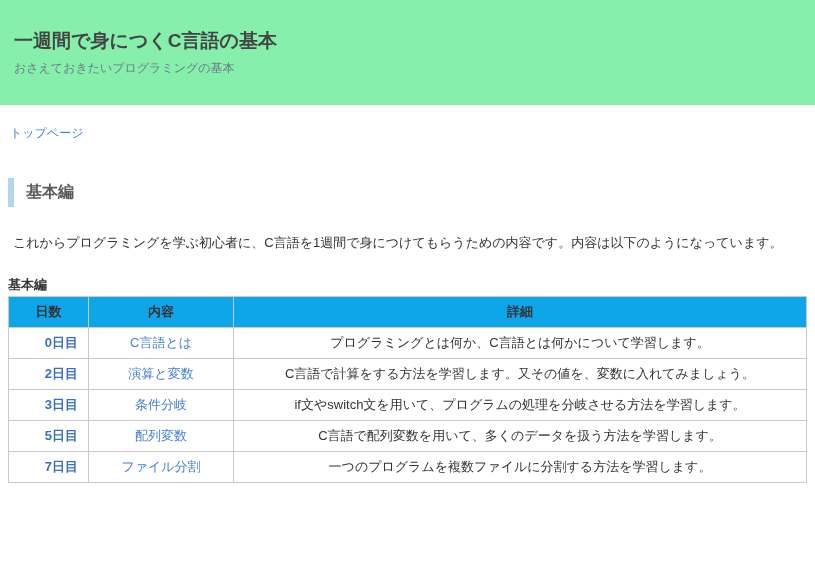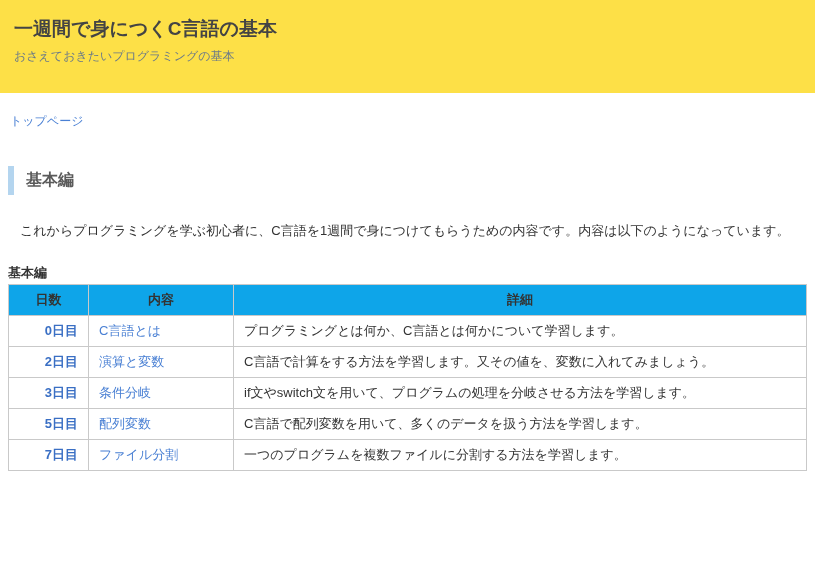--- a/index.html
+++ b/index.html
@@ -4,22 +4,22 @@
 <style>
   * { box-sizing: border-box; }
   body {
     margin: 0;
     font-family: "Meiryo", "Hiragino Kaku Gothic Pro", sans-serif;
     font-size: 13px;
     color: #333;
     background: #fff;
   }
   .header {
-    background: #fde047;
-    padding: 16px 14px 28px 14px;
+    background: #86efac;
+    padding: 28px 14px 28px 14px;
   }
   .header h1 {
     font-size: 19px;
     font-weight: bold;
     color: #444;
     margin: 0 0 6px 0;
   }
   .header .subtitle {
     font-size: 12px;
     color: #6b7a88;
@@ -39,38 +39,38 @@
   .section-title {
     border-left: 6px solid #b4d5ef;
     padding: 4px 0 4px 12px;
     font-size: 16px;
     color: #5a5a5a;
     margin: 0 0 26px 0;
   }
   .intro {
     font-size: 13px;
     color: #333;
-    margin: 0 0 22px 12px;
+    margin: 0 0 22px 5px;
     line-height: 1.6;
   }
   .table-caption {
     font-weight: bold;
     font-size: 13px;
     color: #333;
     margin: 0 0 2px 0;
   }
   table {
     border-collapse: collapse;
     width: 100%;
   }
   table th, table td {
     border: 1px solid #c9c9c9;
     padding: 6px 10px;
     font-size: 13px;
-    text-align: left;
+    text-align: center;
     vertical-align: middle;
   }
   table th {
     background: #0ea5e9;
     color: #333;
     font-weight: bold;
     text-align: center;
   }
   .col-day { width: 80px; text-align: right; font-weight: bold; color: #3a6fc4; }
   .col-topic { width: 145px; }

